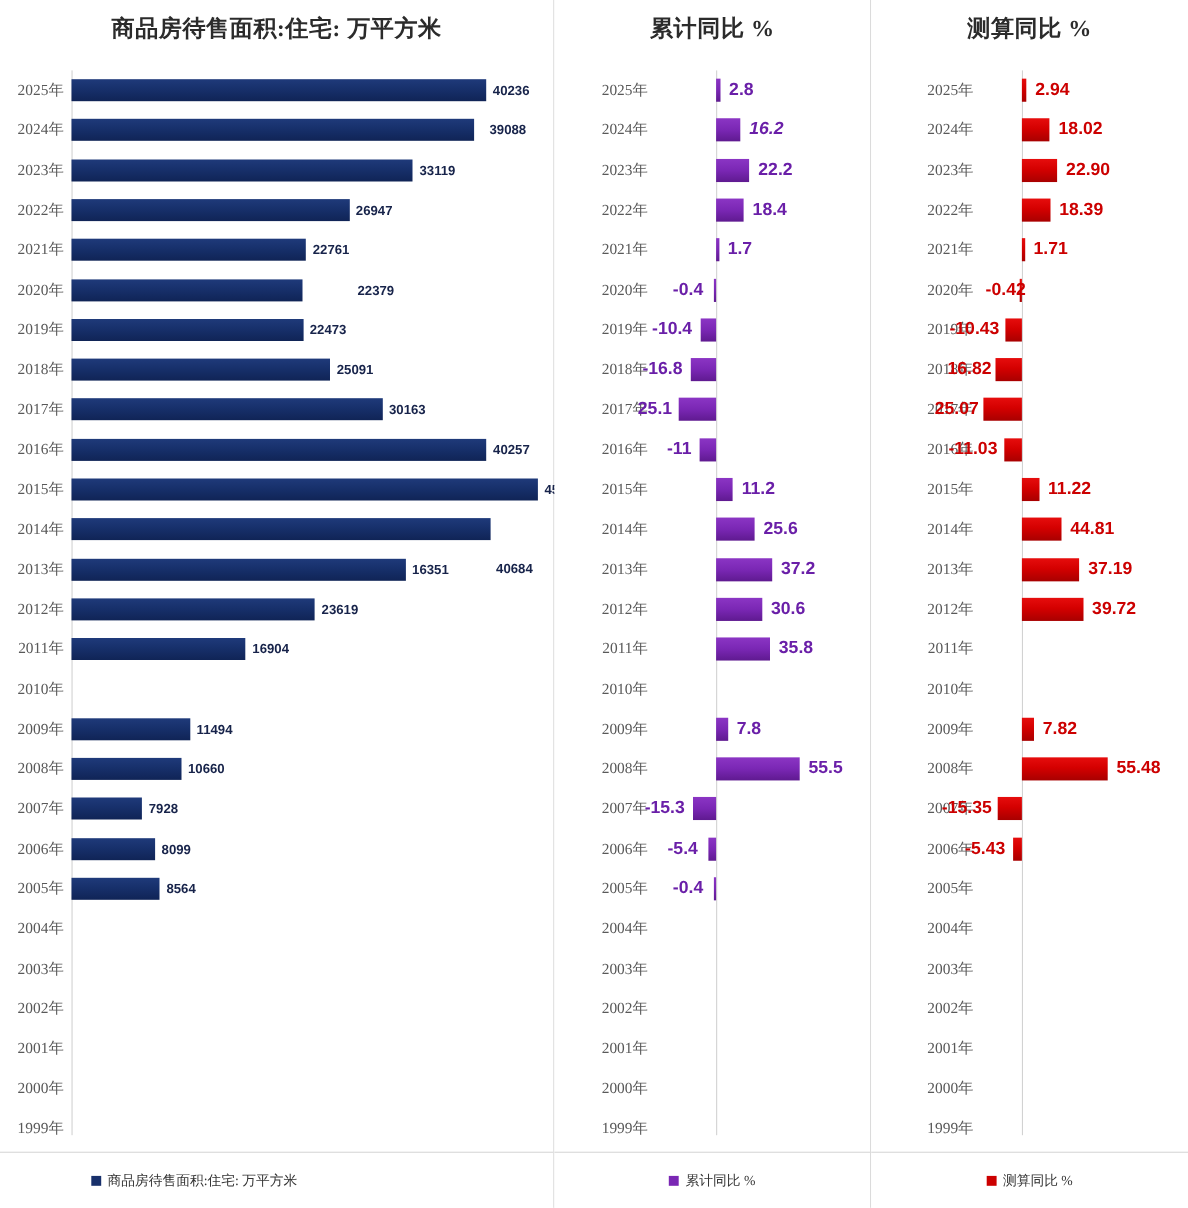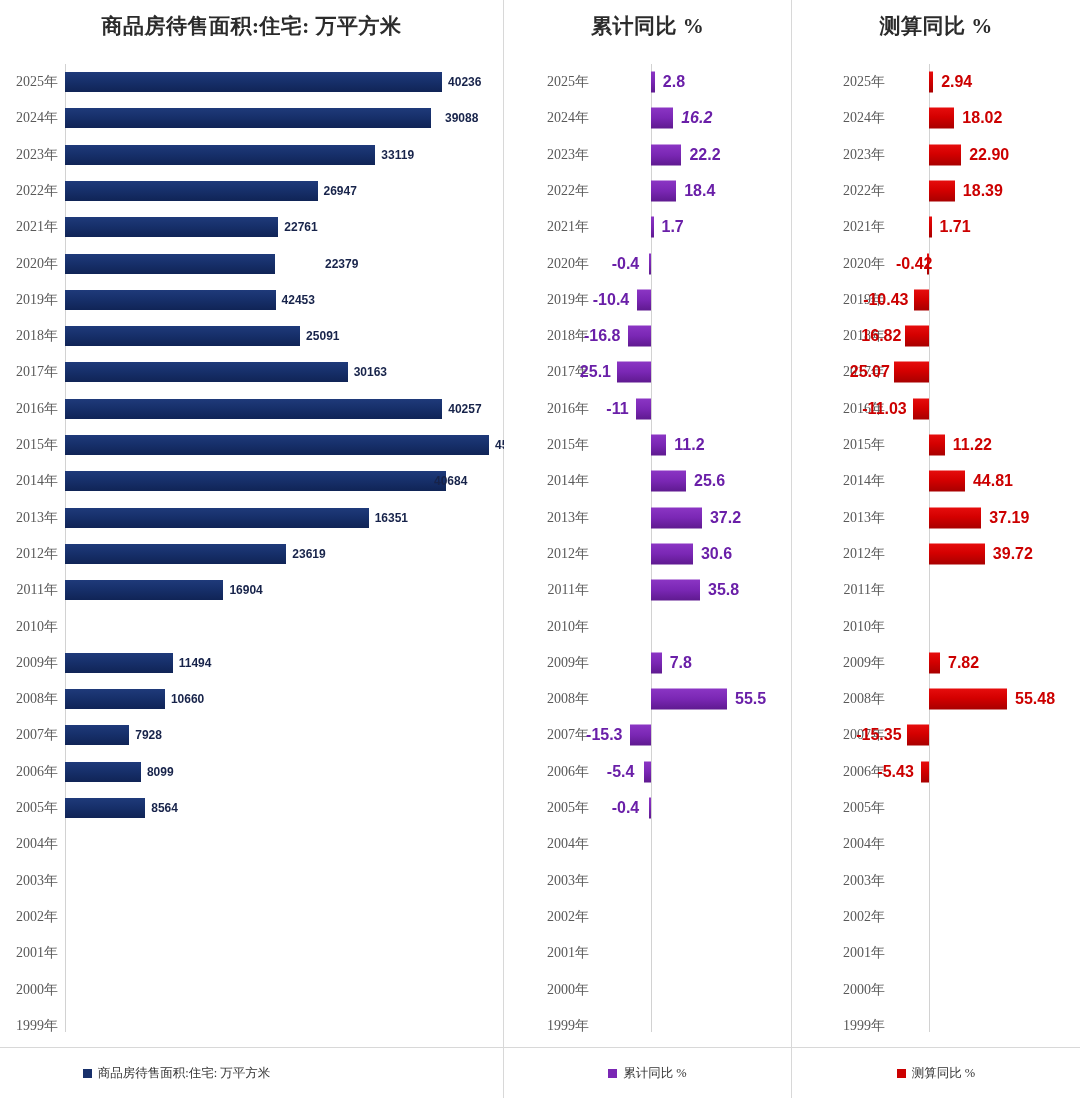--- a/index.html
+++ b/index.html
@@ -124,21 +124,21 @@
             <div class="vlab" style="left: 284.284px;">22761</div>
           </div>
           <div class="row" style="top: 185.5px;">
             <div class="ylab">2020年</div>
             <div class="bar" style="left: 65px; width: 209.704px;"></div>
             <div class="vlab" style="left: 281px; margin-left: 44px;">22379</div>
           </div>
           <div class="row" style="top: 221.8px;">
             <div class="ylab">2019年</div>
             <div class="bar" style="left: 65px; width: 210.585px;"></div>
-            <div class="vlab" style="left: 281.585px;">42453</div>
+            <div class="vlab" style="left: 281.585px;">22473</div>
           </div>
           <div class="row" style="top: 258.1px;">
             <div class="ylab">2018年</div>
             <div class="bar" style="left: 65px; width: 235.117px;"></div>
             <div class="vlab" style="left: 306.117px;">25091</div>
           </div>
           <div class="row" style="top: 294.4px;">
             <div class="ylab">2017年</div>
             <div class="bar" style="left: 65px; width: 282.645px;"></div>
             <div class="vlab" style="left: 353.645px;">30163</div>
@@ -149,21 +149,21 @@
             <div class="vlab" style="left: 448.231px;">40257</div>
           </div>
           <div class="row" style="top: 367px;">
             <div class="ylab">2015年</div>
             <div class="bar" style="left: 65px; width: 424px;"></div>
             <div class="vlab" style="left: 495px;">45248</div>
           </div>
           <div class="row" style="top: 403.3px;">
             <div class="ylab">2014年</div>
             <div class="bar" style="left: 65px; width: 381.233px;"></div>
-            <div class="vlab" style="left: 434px;">40684</div>
+            <div class="vlab" style="left: 451px; margin-top: 36px;">40684</div>
           </div>
           <div class="row" style="top: 439.6px;">
             <div class="ylab">2013年</div>
             <div class="bar" style="left: 65px; width: 303.635px;"></div>
             <div class="vlab" style="left: 374.635px;">16351</div>
           </div>
           <div class="row" style="top: 475.9px;">
             <div class="ylab">2012年</div>
             <div class="bar" style="left: 65px; width: 221.324px;"></div>
             <div class="vlab" style="left: 292.324px;">23619</div>

